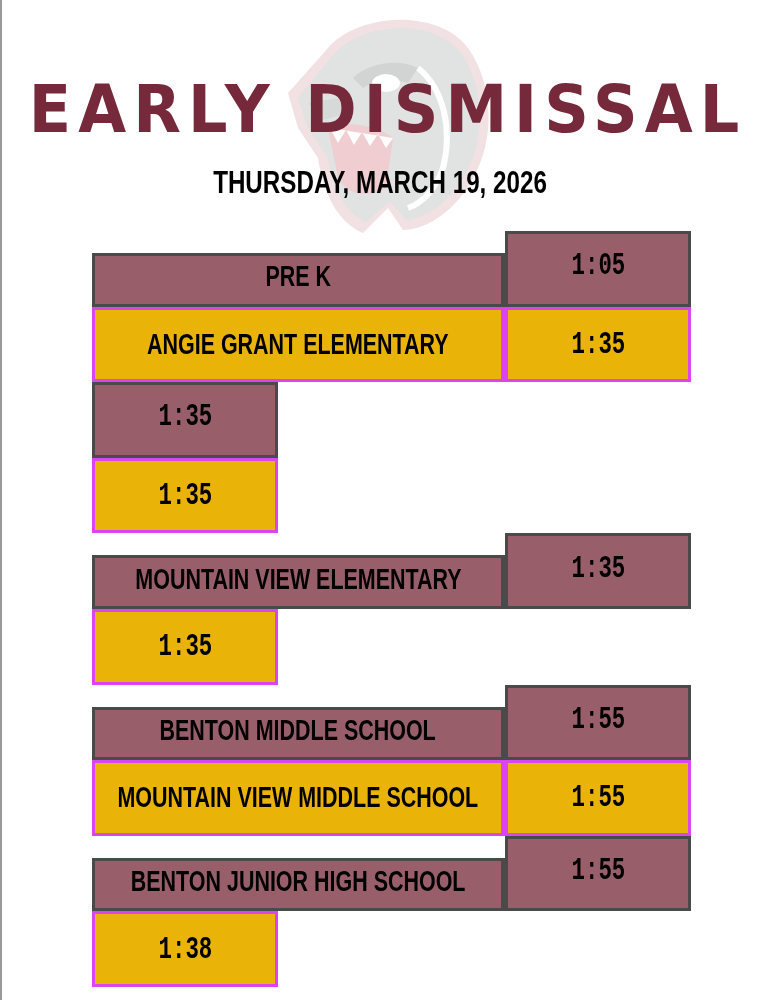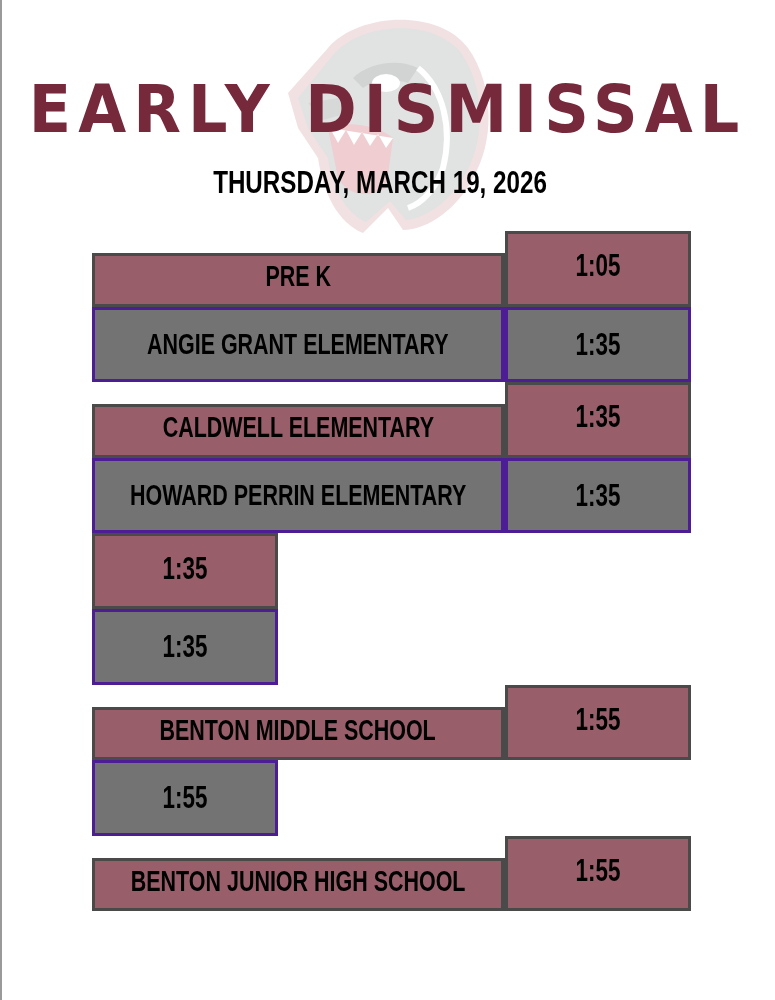--- a/index.html
+++ b/index.html
@@ -42,23 +42,23 @@
     position: absolute; left: 92px; top: 231px; width: 599px;
   }
   .row {
     display: flex; height: 75.6px; box-sizing: border-box;
   }
   .cell {
     box-sizing: border-box; display: flex; align-items: center; justify-content: center;
     font-family: "Liberation Sans", sans-serif; font-weight: bold; color: #000;
   }
   .cell.school { width: 413px; font-size: 29px; }
-  .cell.time { width: 186px; font-size: 32px; }
+  .cell.time { width: 186px; font-size: 32px; font-family: Liberation Mono, monospace; }
   .row.maroon .cell { background: #985f6b; border: 3px solid #4a4a4a; }
-  .row.light .cell { background: #737373; border: 3px solid #4c1d95; }
+  .row.light .cell { background: #eab308; border: 3px solid #d946ef; }
   .txt { display: inline-block; transform: scaleX(0.74); white-space: nowrap; }
   .cell.time .txt { transform: scaleX(0.7); }
   .row.maroon .cell.school { border-right-width: 4px; margin-top: 22px; }
   .row.light .cell.school { border-right-width: 4px; }
   .row.maroon .cell .txt { margin-top: -6px; }
 </style>
 </head>
 <body>
 
 <div class="left-edge"></div>
@@ -88,61 +88,64 @@
   </div>
   <div class="row light">
     <div class="cell school">
         <span class="txt">ANGIE GRANT ELEMENTARY</span>
       </div>
     <div class="cell time">
         <span class="txt">1:35</span>
       </div>
   </div>
   <div class="row maroon">
-    <div class="cell school">
-        <span class="txt">CALDWELL ELEMENTARY</span>
-      </div>
     <div class="cell time">
         <span class="txt">1:35</span>
       </div>
   </div>
   <div class="row light">
-    <div class="cell school">
-        <span class="txt">HOWARD PERRIN ELEMENTARY</span>
-      </div>
     <div class="cell time">
         <span class="txt">1:35</span>
       </div>
   </div>
   <div class="row maroon">
+    <div class="cell school">
+        <span class="txt">MOUNTAIN VIEW ELEMENTARY</span>
+      </div>
     <div class="cell time">
         <span class="txt">1:35</span>
       </div>
   </div>
   <div class="row light">
     <div class="cell time">
         <span class="txt">1:35</span>
       </div>
   </div>
   <div class="row maroon">
     <div class="cell school">
         <span class="txt">BENTON MIDDLE SCHOOL</span>
       </div>
     <div class="cell time">
         <span class="txt">1:55</span>
       </div>
   </div>
   <div class="row light">
+    <div class="cell school">
+        <span class="txt">MOUNTAIN VIEW MIDDLE SCHOOL</span>
+      </div>
     <div class="cell time">
         <span class="txt">1:55</span>
       </div>
   </div>
   <div class="row maroon">
     <div class="cell school">
         <span class="txt">BENTON JUNIOR HIGH SCHOOL</span>
       </div>
     <div class="cell time">
         <span class="txt">1:55</span>
       </div>
   </div>
   <div class="row light">
+    <div class="cell time">
+        <span class="txt">1:38</span>
+      </div>
   </div>
 </div>
 
 </body></html>

